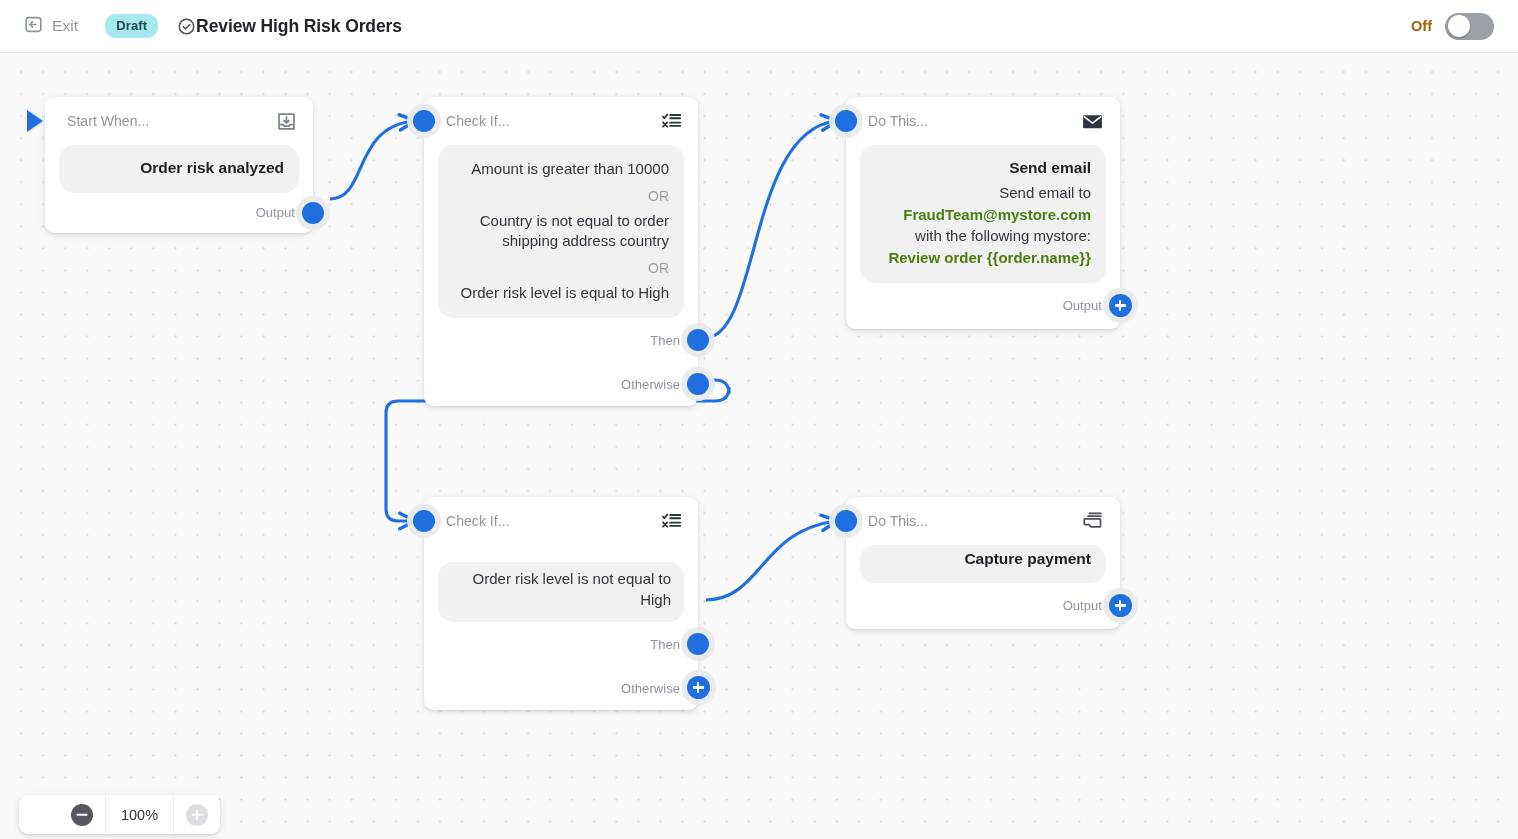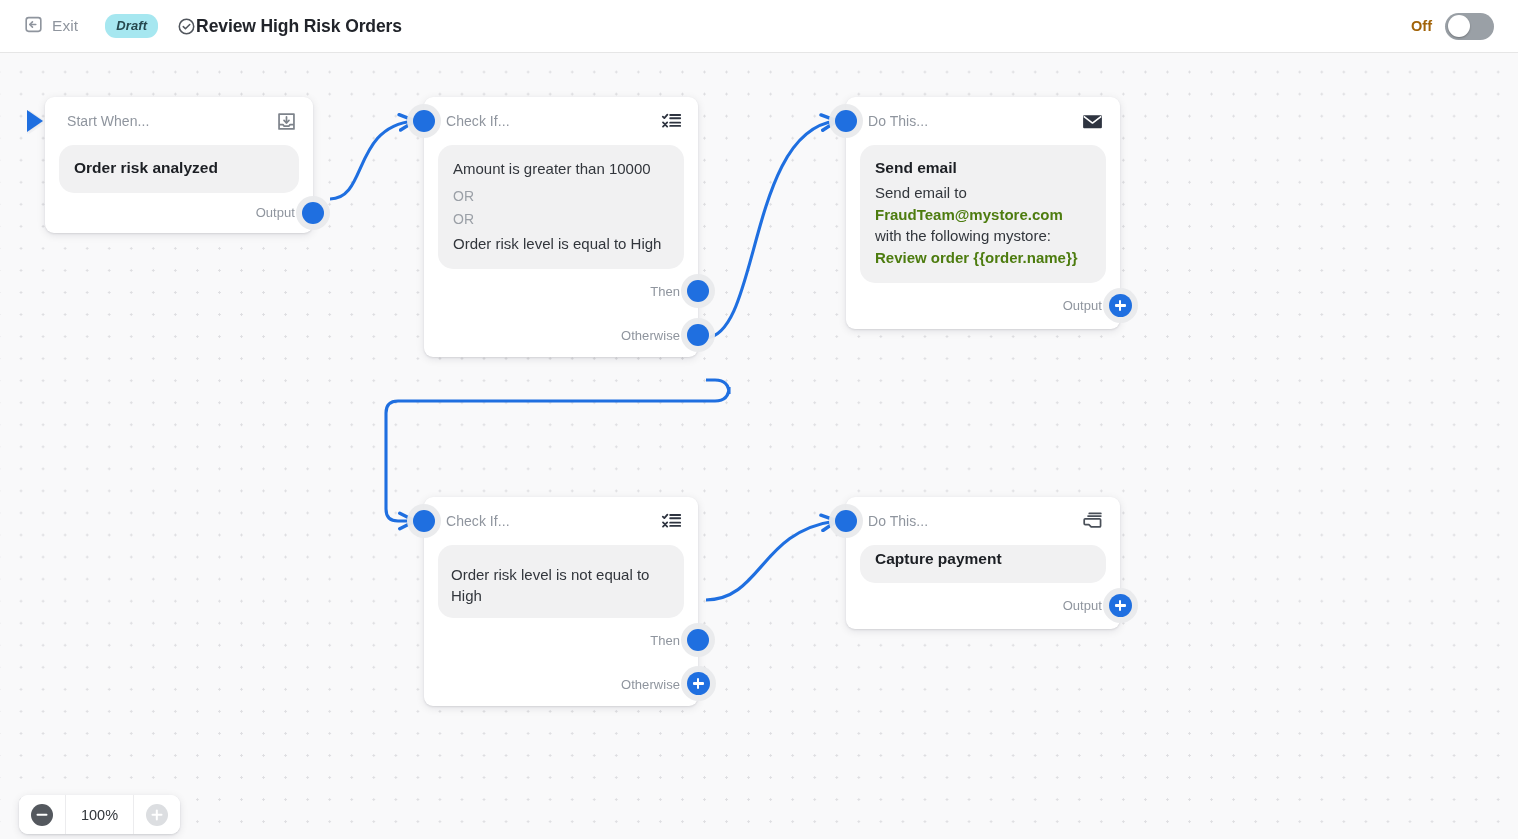--- a/index.html
+++ b/index.html
@@ -29,21 +29,20 @@
     font-size: 15.5px; color: #8f959e; letter-spacing: .1px;
   }
   .badge-draft {
     margin-left: 21px;
     background: #a6e7f0;
     color: #26484e;
     font-size: 13px; font-weight: 700;
     padding: 4px 11px 5px;
     border-radius: 11px;
     letter-spacing: .1px;
-    font-style: italic;
   }
   .check-circle { margin-left: 19px; display:flex; align-items:center; }
   #flow-title {
     font-size: 17.5px; font-weight: 700; color: #21242a;
     letter-spacing: -.1px;
   }
   #topbar-right {
     margin-left: auto; display: flex; align-items: center;
     padding-right: 24px; gap: 13px;
   }
@@ -85,20 +84,21 @@
   }
   .node-title {
     font-size: 14px; color: #8f959e; letter-spacing: .05px;
   }
   .node-head-icon { margin-left: auto; display: flex; align-items: center; }
   .node-body {
     margin: 0 14px;
     background: #f1f1f2;
     border-radius: 15px;
     padding: 13px 15px 14px;
+    text-align: right;
   }
   .body-strong {
     font-size: 15.5px; font-weight: 700; color: #1c1f24; line-height: 1.35;
   }
   .body-text {
     font-size: 15px; color: #32363c; line-height: 1.45;
   }
   .body-text b { font-weight: 700; color: #4d7c0f; }
   .cond-line { font-size: 15px; color: #32363c; line-height: 1.37; }
   .cond-or {
@@ -137,21 +137,21 @@
     filter: drop-shadow(2px 0 0 rgba(233,234,236,.95)) drop-shadow(0 2px 0 rgba(233,234,236,.6));
   }
 
   
   #zoomctl {
     position: absolute; left: 19px; top: 786px;
     transform: translateY(-44px);
     display: flex; align-items: center;
     background: #ffffff; border-radius: 9px;
     box-shadow: 0 1px 2px rgba(18,24,38,.12), 0 2px 8px rgba(18,24,38,.10);
-    height: 39px; overflow: hidden;
+    height: 39px; overflow: hidden; padding-left: 40px;
   }
   .zbtn {
     width: 46px; height: 39px; border: none; background: #ffffff;
     display: flex; align-items: center; justify-content: center; cursor: pointer;
   }
   .zcirc { width: 22px; height: 22px; border-radius: 50%; position: relative; }
   .zcirc.dark { background: #54585e; }
   .zcirc.light { background: #dcdee1; }
   .zcirc::before {
     content: ""; position: absolute; left: 50%; top: 50%;
@@ -259,20 +259,21 @@
           <path d="M9.6 7.6h10.5" stroke="#2e3440" stroke-width="1.9" stroke-linecap="round"></path>
           <path d="M2.1 11.9 6.5 16.3M6.5 11.9 2.1 16.3" stroke="#2e3440" stroke-width="1.9" stroke-linecap="round"></path>
           <path d="M9.6 12.2h10.5" stroke="#2e3440" stroke-width="1.9" stroke-linecap="round"></path>
           <path d="M9.6 15.6h10.5" stroke="#2e3440" stroke-width="1.9" stroke-linecap="round"></path>
         </svg>
       </span>
     </div>
     <div class="node-body" style="padding:14px 15px 15px;">
       <div class="cond-line">Amount is greater than 10000</div>
       <div class="cond-or">OR</div>
+      <div class="cond-line">Country is not equal to order shipping address country</div>
       <div class="cond-or">OR</div>
       <div class="cond-line">Order risk level is equal to High</div>
     </div>
     <div class="port-row" style="height:44px;">
       <span class="port-label">Then</span>
       <span class="dot" style="right:-11px; top:11px;"></span>
     </div>
     <div class="port-row" style="height:44px;">
       <span class="port-label">Otherwise</span>
       <span class="dot" style="right:-11px; top:11px;"></span>
@@ -310,21 +311,21 @@
         <svg width="21" height="21" viewBox="0 0 22 22" fill="none">
           <path d="M1.9 5.9 3.5 7.5 6.7 3.9" stroke="#2e3440" stroke-width="1.9" stroke-linecap="round" stroke-linejoin="round"></path>
           <path d="M9.6 4.2h10.5" stroke="#2e3440" stroke-width="1.9" stroke-linecap="round"></path>
           <path d="M9.6 7.6h10.5" stroke="#2e3440" stroke-width="1.9" stroke-linecap="round"></path>
           <path d="M2.1 11.9 6.5 16.3M6.5 11.9 2.1 16.3" stroke="#2e3440" stroke-width="1.9" stroke-linecap="round"></path>
           <path d="M9.6 12.2h10.5" stroke="#2e3440" stroke-width="1.9" stroke-linecap="round"></path>
           <path d="M9.6 15.6h10.5" stroke="#2e3440" stroke-width="1.9" stroke-linecap="round"></path>
         </svg>
       </span>
     </div>
-    <div class="node-body" style="padding:20px 13px 12px;">
+    <div class="node-body" style="padding:7px 13px 12px;margin-top:17px;">
       <div class="cond-line">Order risk level is not equal to High</div>
     </div>
     <div class="port-row" style="height:44px;">
       <span class="port-label">Then</span>
       <span class="dot" style="right:-11px; top:11px;"></span>
     </div>
     <div class="port-row" style="height:44px;">
       <span class="port-label">Otherwise</span>
       <span class="plus" style="right:-11.5px; top:10px;"></span>
     </div>

